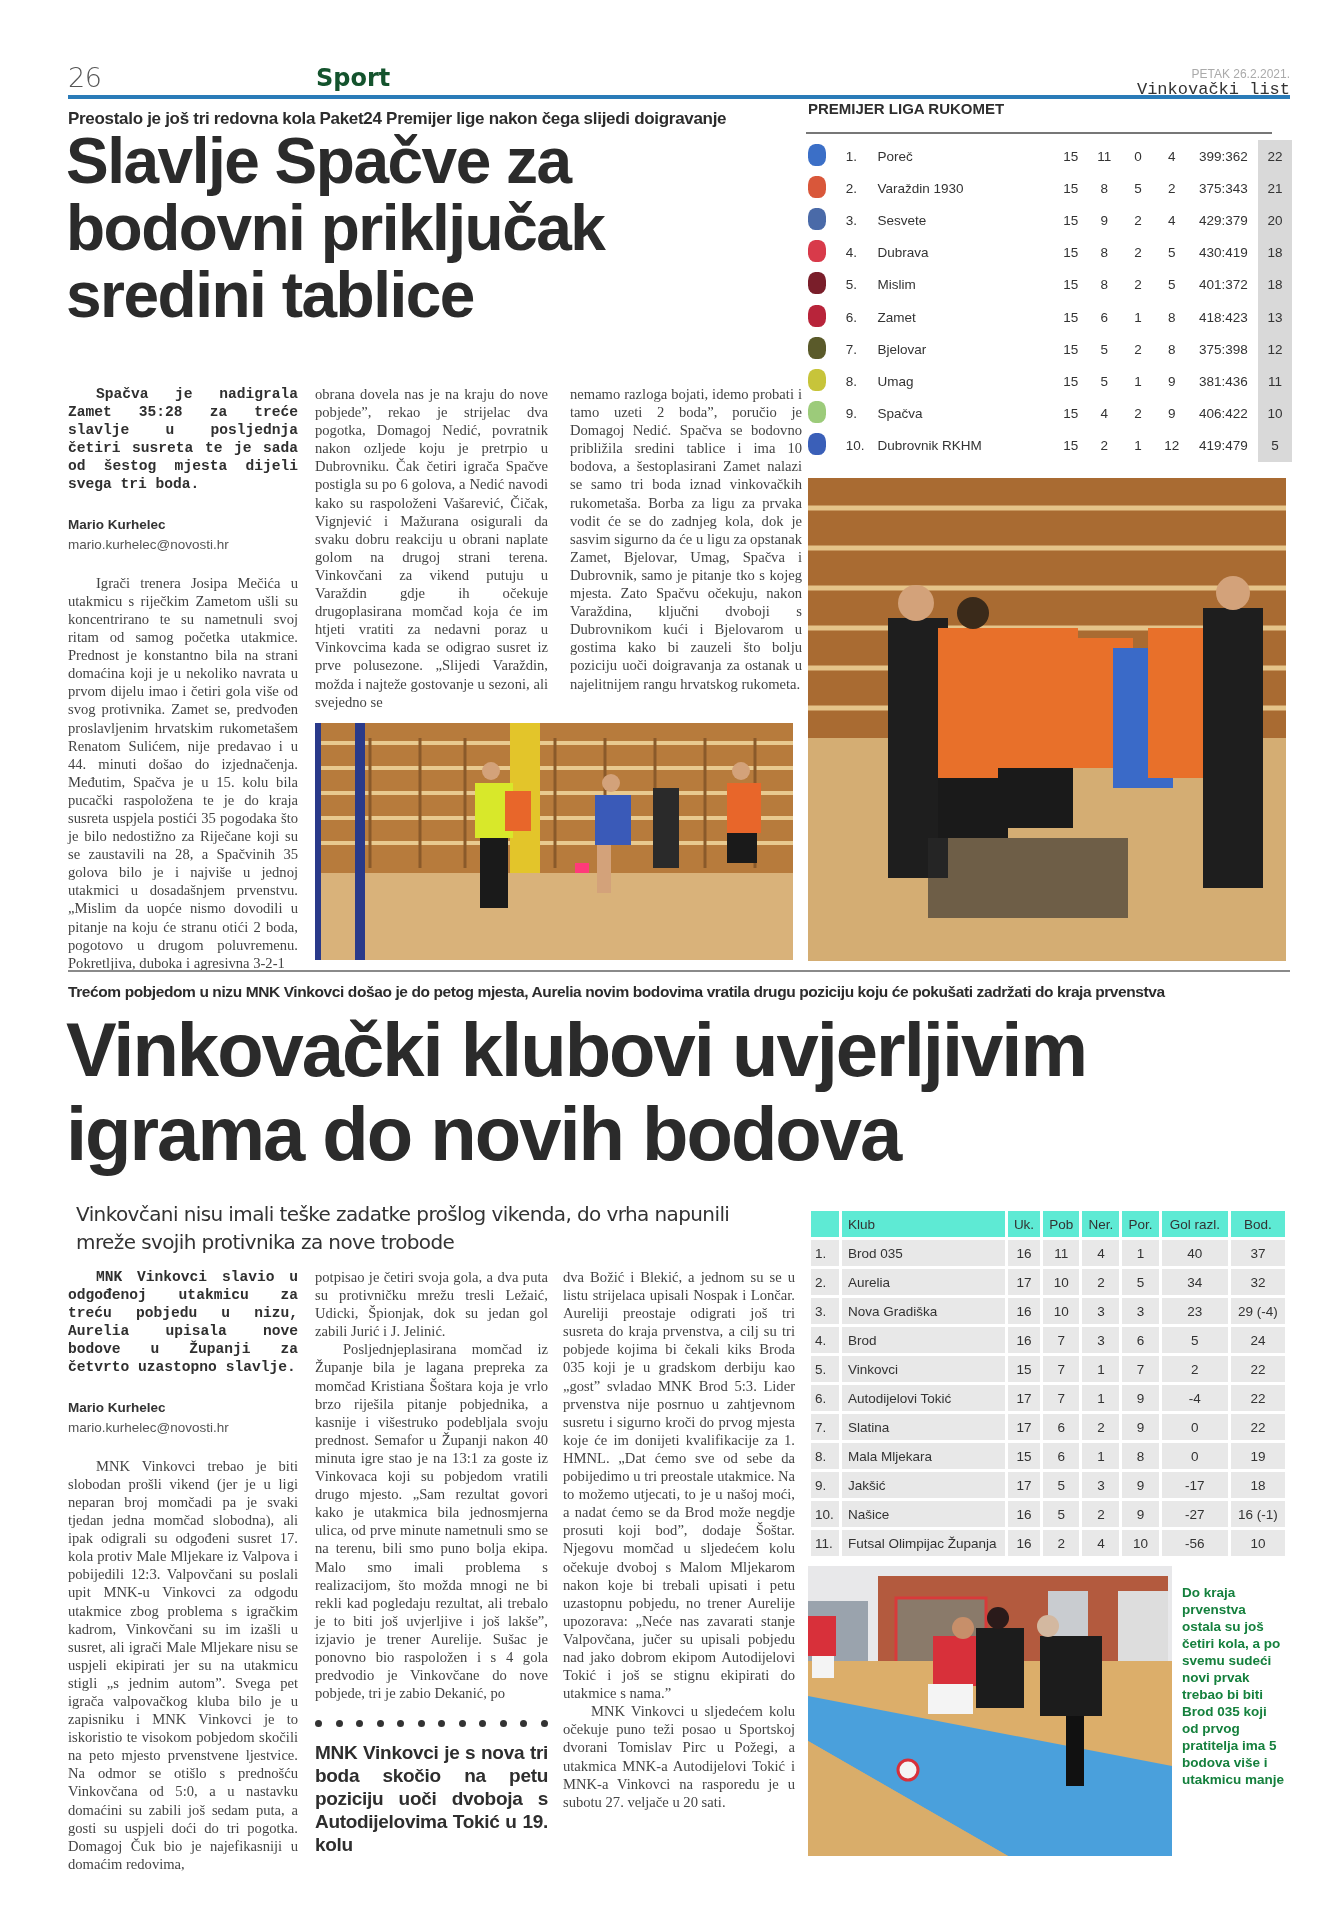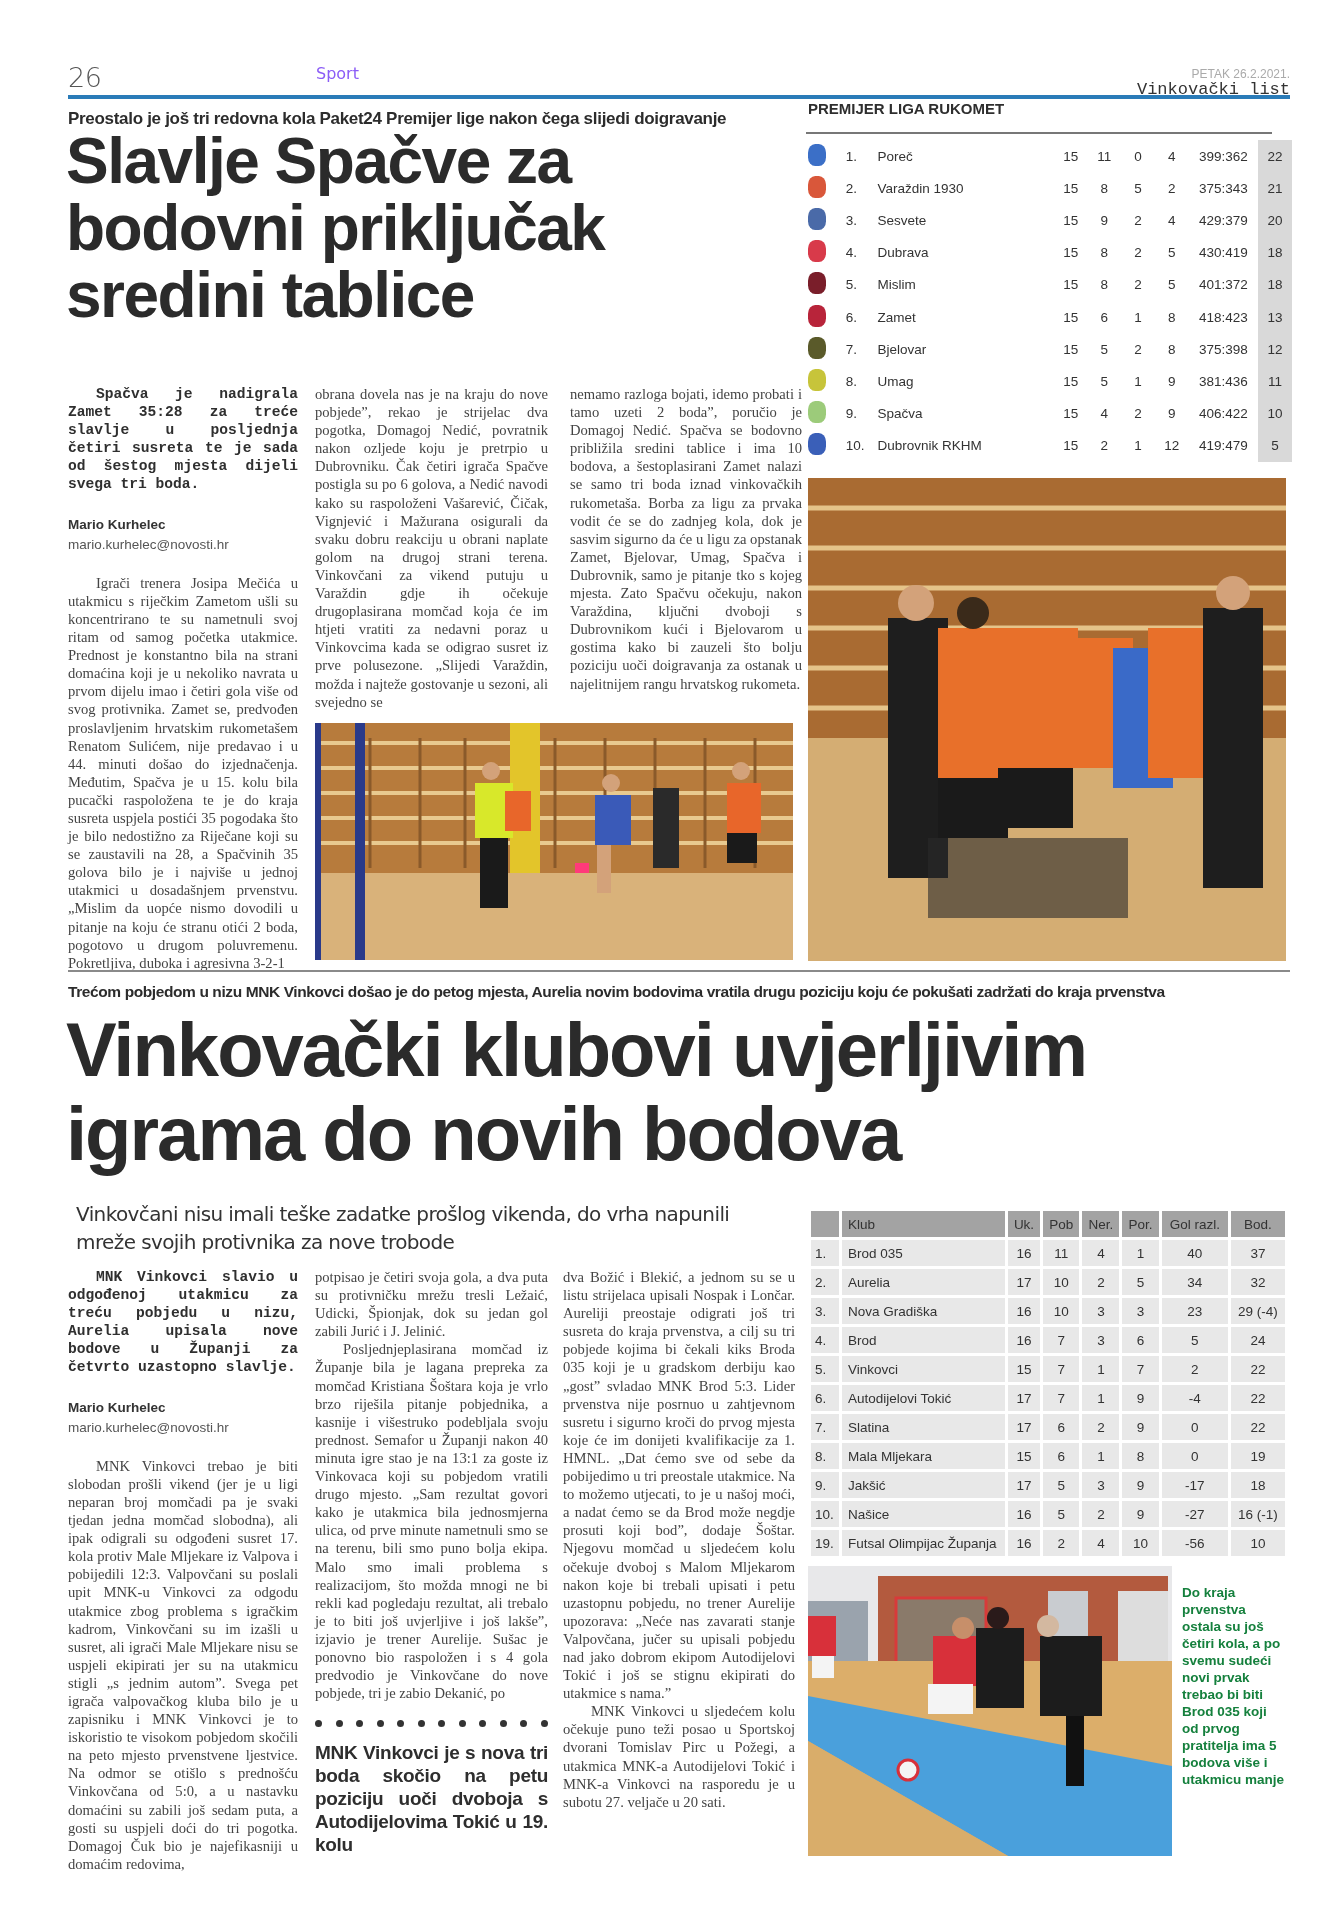--- a/index.html
+++ b/index.html
@@ -2,21 +2,21 @@
 <html><head>
 <meta charset="utf-8">
 <style>
   * { box-sizing: border-box; margin: 0; padding: 0; }
   html, body { width: 1326px; height: 1920px; background: #fff; overflow: hidden; }
   body { position: relative; font-family: "Liberation Serif", serif; color: #3a3a3a; }
   .abs { position: absolute; }
 
   
   .page-num { left: 68px; top: 62px; font-family: "DejaVu Sans", sans-serif; font-size: 27px; font-weight: 300; color: #555; letter-spacing: -0.5px; }
-  .section { left: 316px; top: 64px; font-family: "DejaVu Sans", sans-serif; font-size: 16px; color: #8b5cf6; }
+  .section { left: 316px; top: 64px; font-family: "DejaVu Sans", sans-serif; font-size: 24px; color: #14532d; font-weight: bold; }
   .date { right: 36px; top: 67px; font-family: "Liberation Sans", sans-serif; font-size: 12px; color: #aaa; text-align: right; }
   .paper { right: 36px; top: 80px; font-family: Liberation Mono, monospace; font-size: 17px; color: #333; text-align: center; }
   .rule-blue { left: 68px; top: 95px; width: 1222px; height: 4px; background: #2a7bb8; }
 
   .kicker { font-family: "Liberation Sans", sans-serif; font-weight: bold; color: #2c2c2c; letter-spacing: -0.3px; }
   .k1 { left: 68px; top: 109px; font-size: 17px; }
   .headline { font-family: Liberation Sans, sans-serif; font-weight: bold; color: #2b2b2b; letter-spacing: -1.5px; }
   .h1 { left: 66px; top: 128px; width: 740px; font-size: 64px; line-height: 67px; }
 
   
@@ -60,21 +60,21 @@
   .dots { display: flex; justify-content: space-between; width: 233px; margin-top: 18px; }
   .dot { width: 7px; height: 7px; border-radius: 50%; background: #333; }
   .pull { font-family: "Liberation Sans", sans-serif; font-weight: bold; font-size: 19px; line-height: 23px; color: #2e2e2e; margin-top: 14px; letter-spacing: -0.3px; }
 
   
   .t2 { left: 808px; top: 1208px; width: 480px; border-collapse: separate; border-spacing: 3px; font-family: "Liberation Sans", sans-serif; font-size: 13.5px; color: #333; }
   .t2 td { background: #e8e8e8; height: 26px; padding: 0 4px; vertical-align: middle; }
   .t2 td.r { width: 28px; }
   .t2 td.n { width: 163px; padding-left: 6px; }
   .t2 td.c { text-align: center; }
-  .t2 tr.hdr td { background: #a3a3a3; }
+  .t2 tr.hdr td { background: #5eead4; }
 
   .caption { left: 1182px; top: 1584px; width: 104px; font-family: "Liberation Sans", sans-serif; font-weight: bold; font-size: 13.5px; line-height: 17px; color: #15803d; }
 </style>
 </head>
 <body>
 
 <div class="abs page-num">26</div>
 <div class="abs section">Sport</div>
 <div class="abs date">PETAK 26.2.2021.</div>
 <div class="abs paper">Vinkovački list</div>
@@ -424,21 +424,21 @@
         <td class="r">10.</td>
         <td class="n">Našice</td>
         <td class="c">16</td>
         <td class="c">5</td>
         <td class="c">2</td>
         <td class="c">9</td>
         <td class="c">-27</td>
         <td class="c">16 (-1)</td>
       </tr>
       <tr>
-        <td class="r">19.</td>
+        <td class="r">11.</td>
         <td class="n">Futsal Olimpijac Županja</td>
         <td class="c">16</td>
         <td class="c">2</td>
         <td class="c">4</td>
         <td class="c">10</td>
         <td class="c">-56</td>
         <td class="c">10</td>
       </tr>
     </tbody>
 </table>

